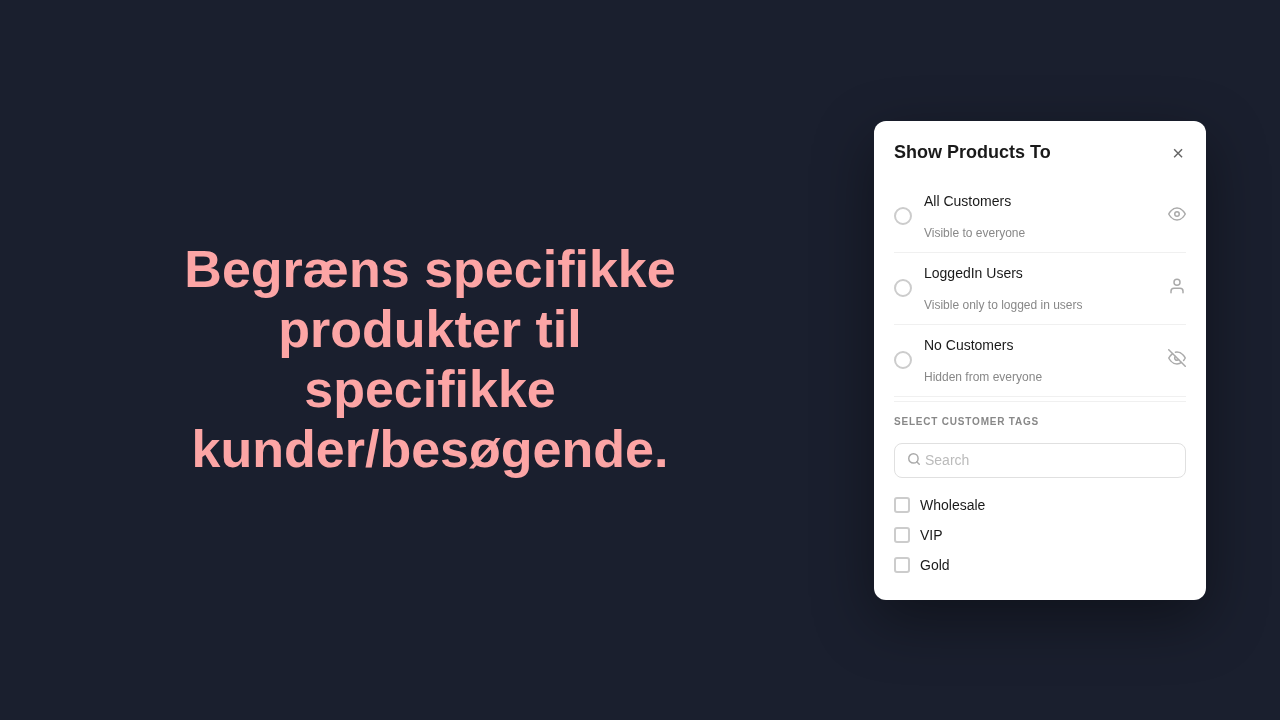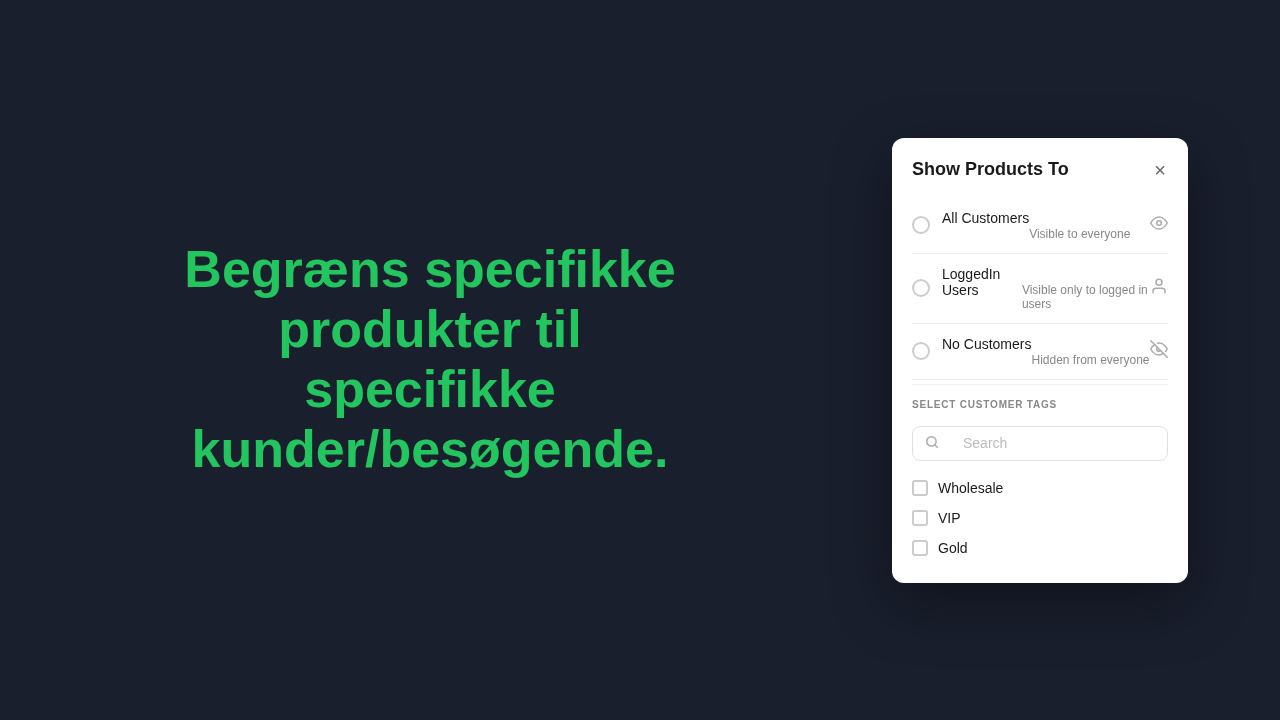--- a/index.html
+++ b/index.html
@@ -18,40 +18,40 @@
 
     .left-section {
       flex: 1;
       padding: 60px 80px;
       display: flex;
       align-items: center;
       justify-content: center;
     }
 
     .hero-text {
-      color: #22c55e;
+      color: #fca5a5;
       font-size: 52px;
       font-weight: 800;
       line-height: 1.15;
       text-align: center;
       max-width: 560px;
     }
 
     .right-section {
       width: 360px;
       margin-right: 60px;
       display: flex;
       align-items: center;
       justify-content: center;
     }
 
     .modal {
       background: #ffffff;
       border-radius: 12px;
-      width: 296px;
+      width: 332px;
       box-shadow: 0 20px 60px rgba(0,0,0,0.4);
       overflow: hidden;
     }
 
     .modal-header {
       display: flex;
       align-items: center;
       justify-content: space-between;
       padding: 20px 20px 16px 20px;
     }
@@ -118,21 +118,21 @@
     .radio-btn.selected::after {
       content: '';
       width: 8px;
       height: 8px;
       border-radius: 50%;
       background: #3b6bef;
     }
 
     .option-text-group {
       display: flex;
-      flex-direction: row;
+      flex-direction: column;
     }
 
     .option-label {
       font-size: 14px;
       font-weight: 500;
       color: #1a1a1a;
     }
 
     .option-desc {
       font-size: 12px;
@@ -160,21 +160,21 @@
       margin-bottom: 16px;
       text-transform: uppercase;
     }
 
     .search-box {
       display: flex;
       align-items: center;
       border: 1.5px solid #e0e0e0;
       border-radius: 8px;
       padding: 8px 12px;
-      gap: 24px;
+      gap: 4px;
       margin-bottom: 12px;
     }
 
     .search-icon-svg {
       color: #aaa;
       font-size: 14px;
       flex-shrink: 0;
     }
 
     .search-input {

